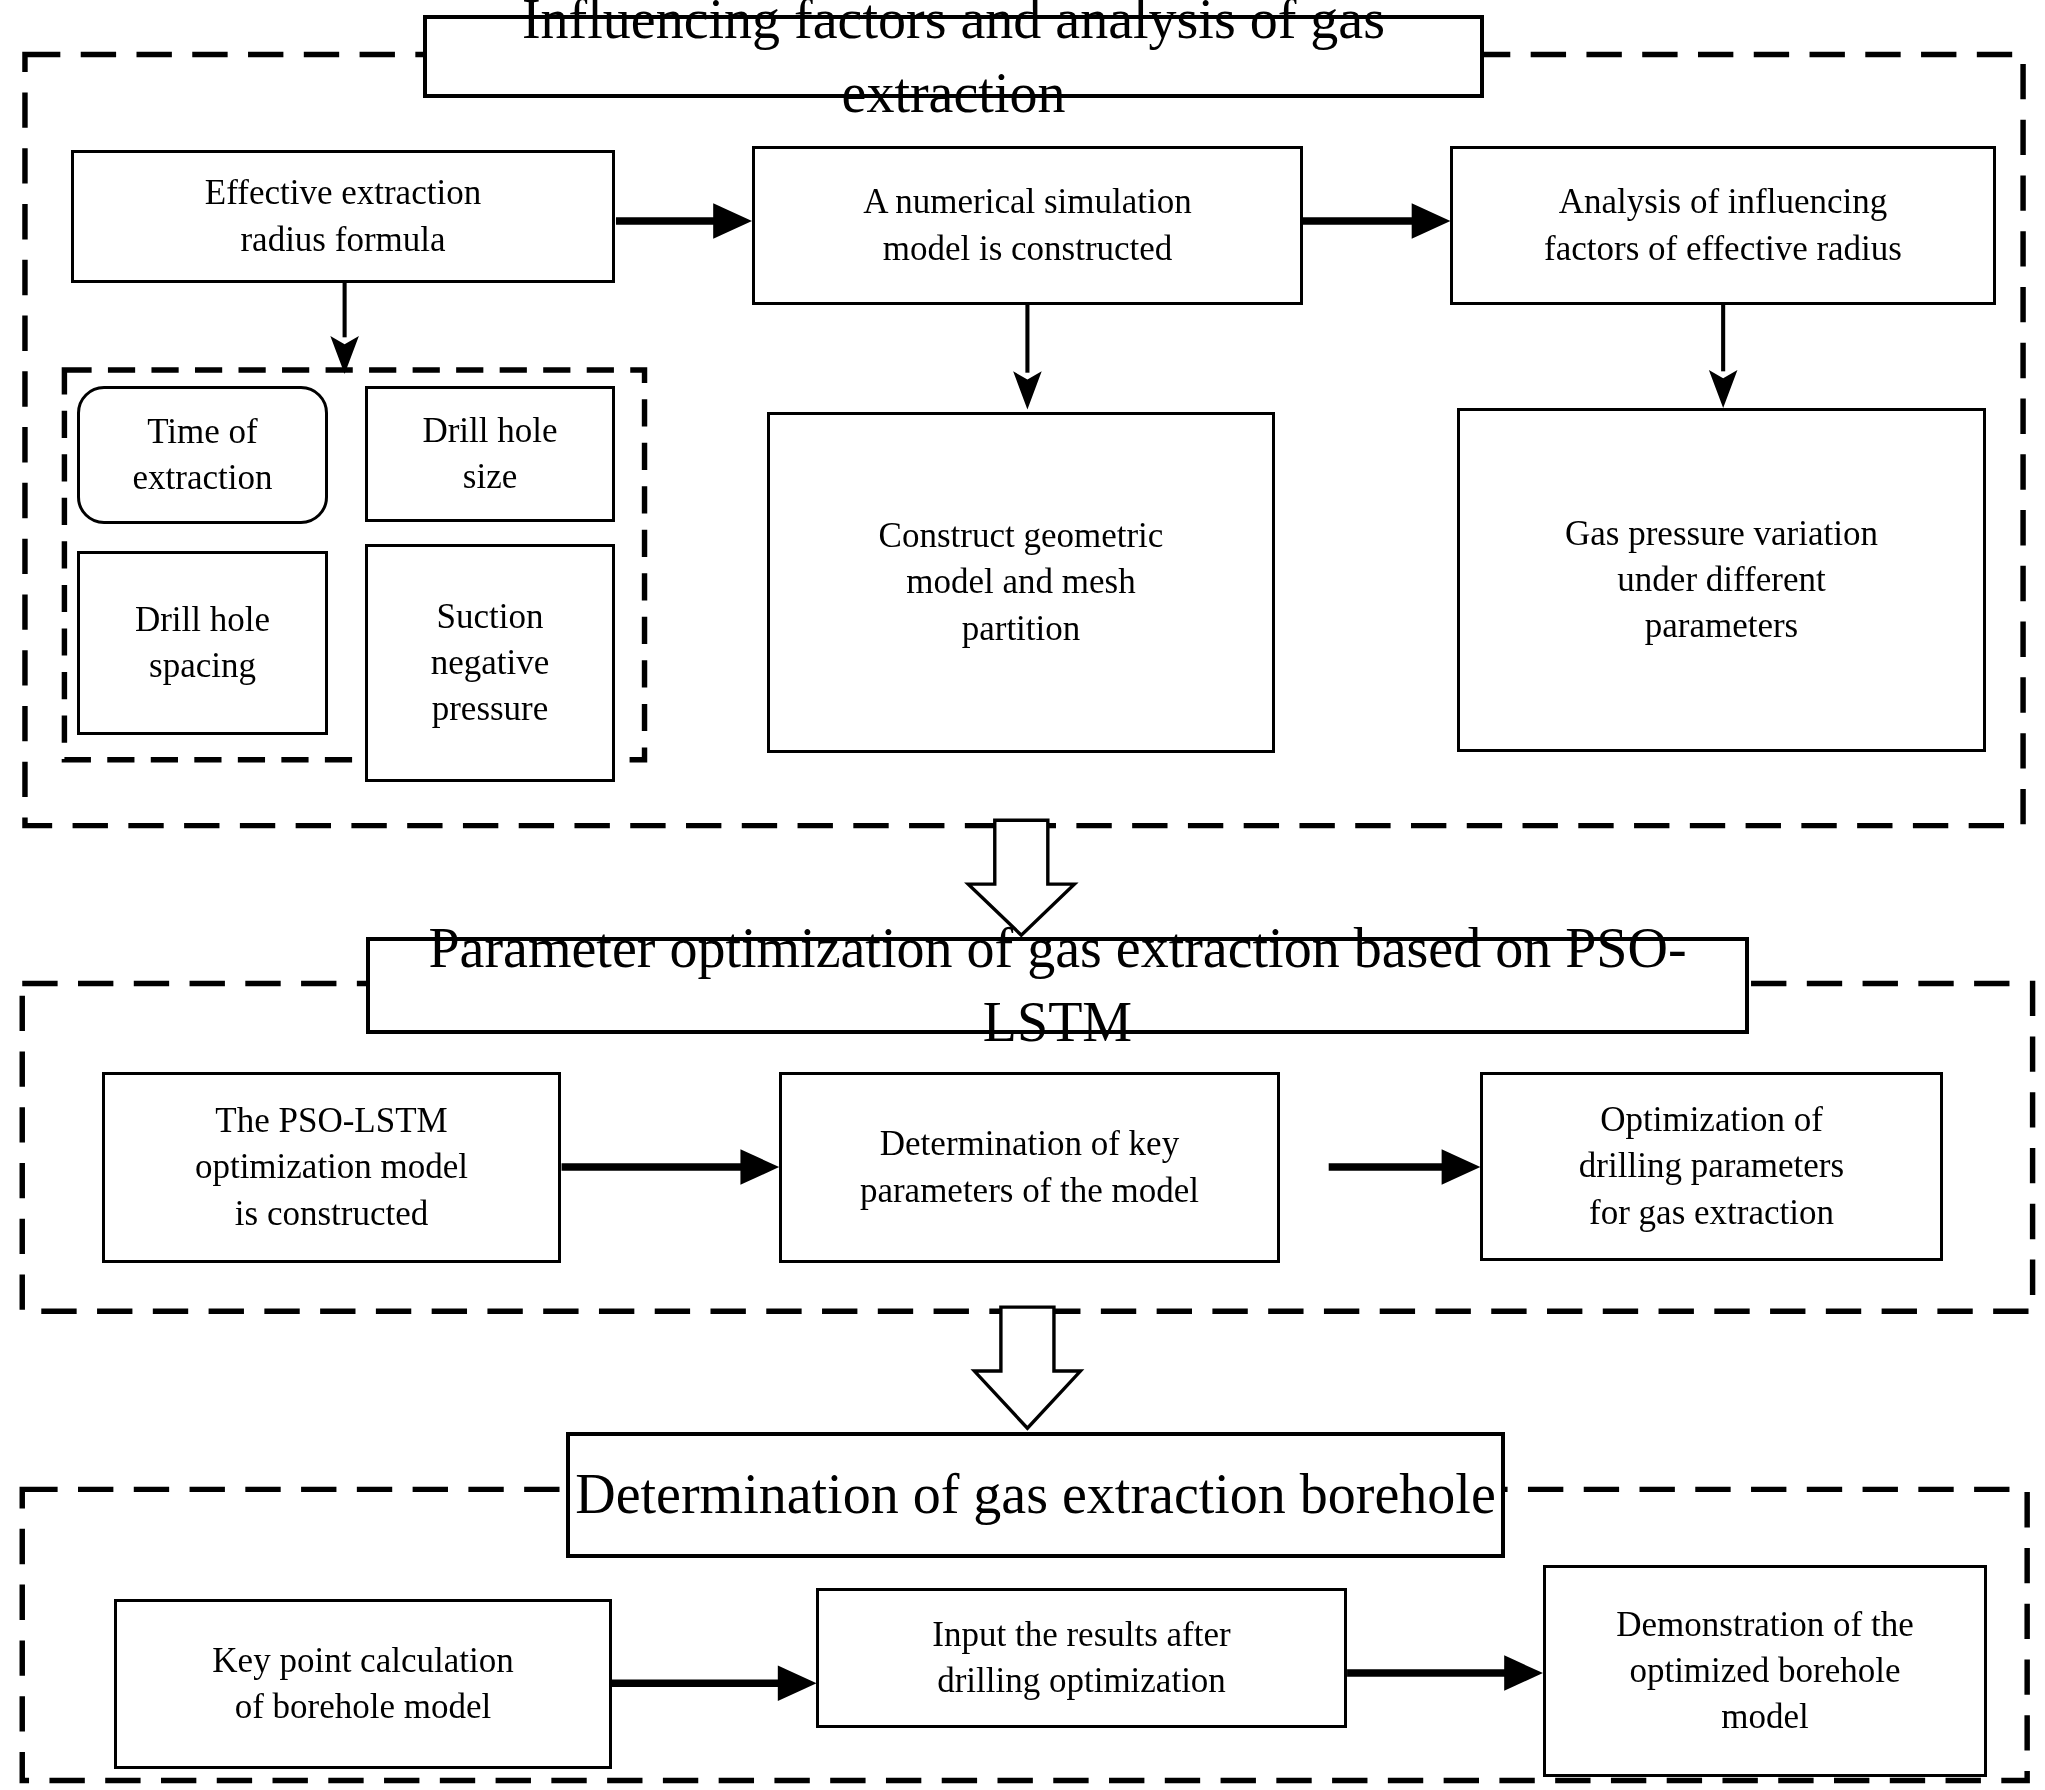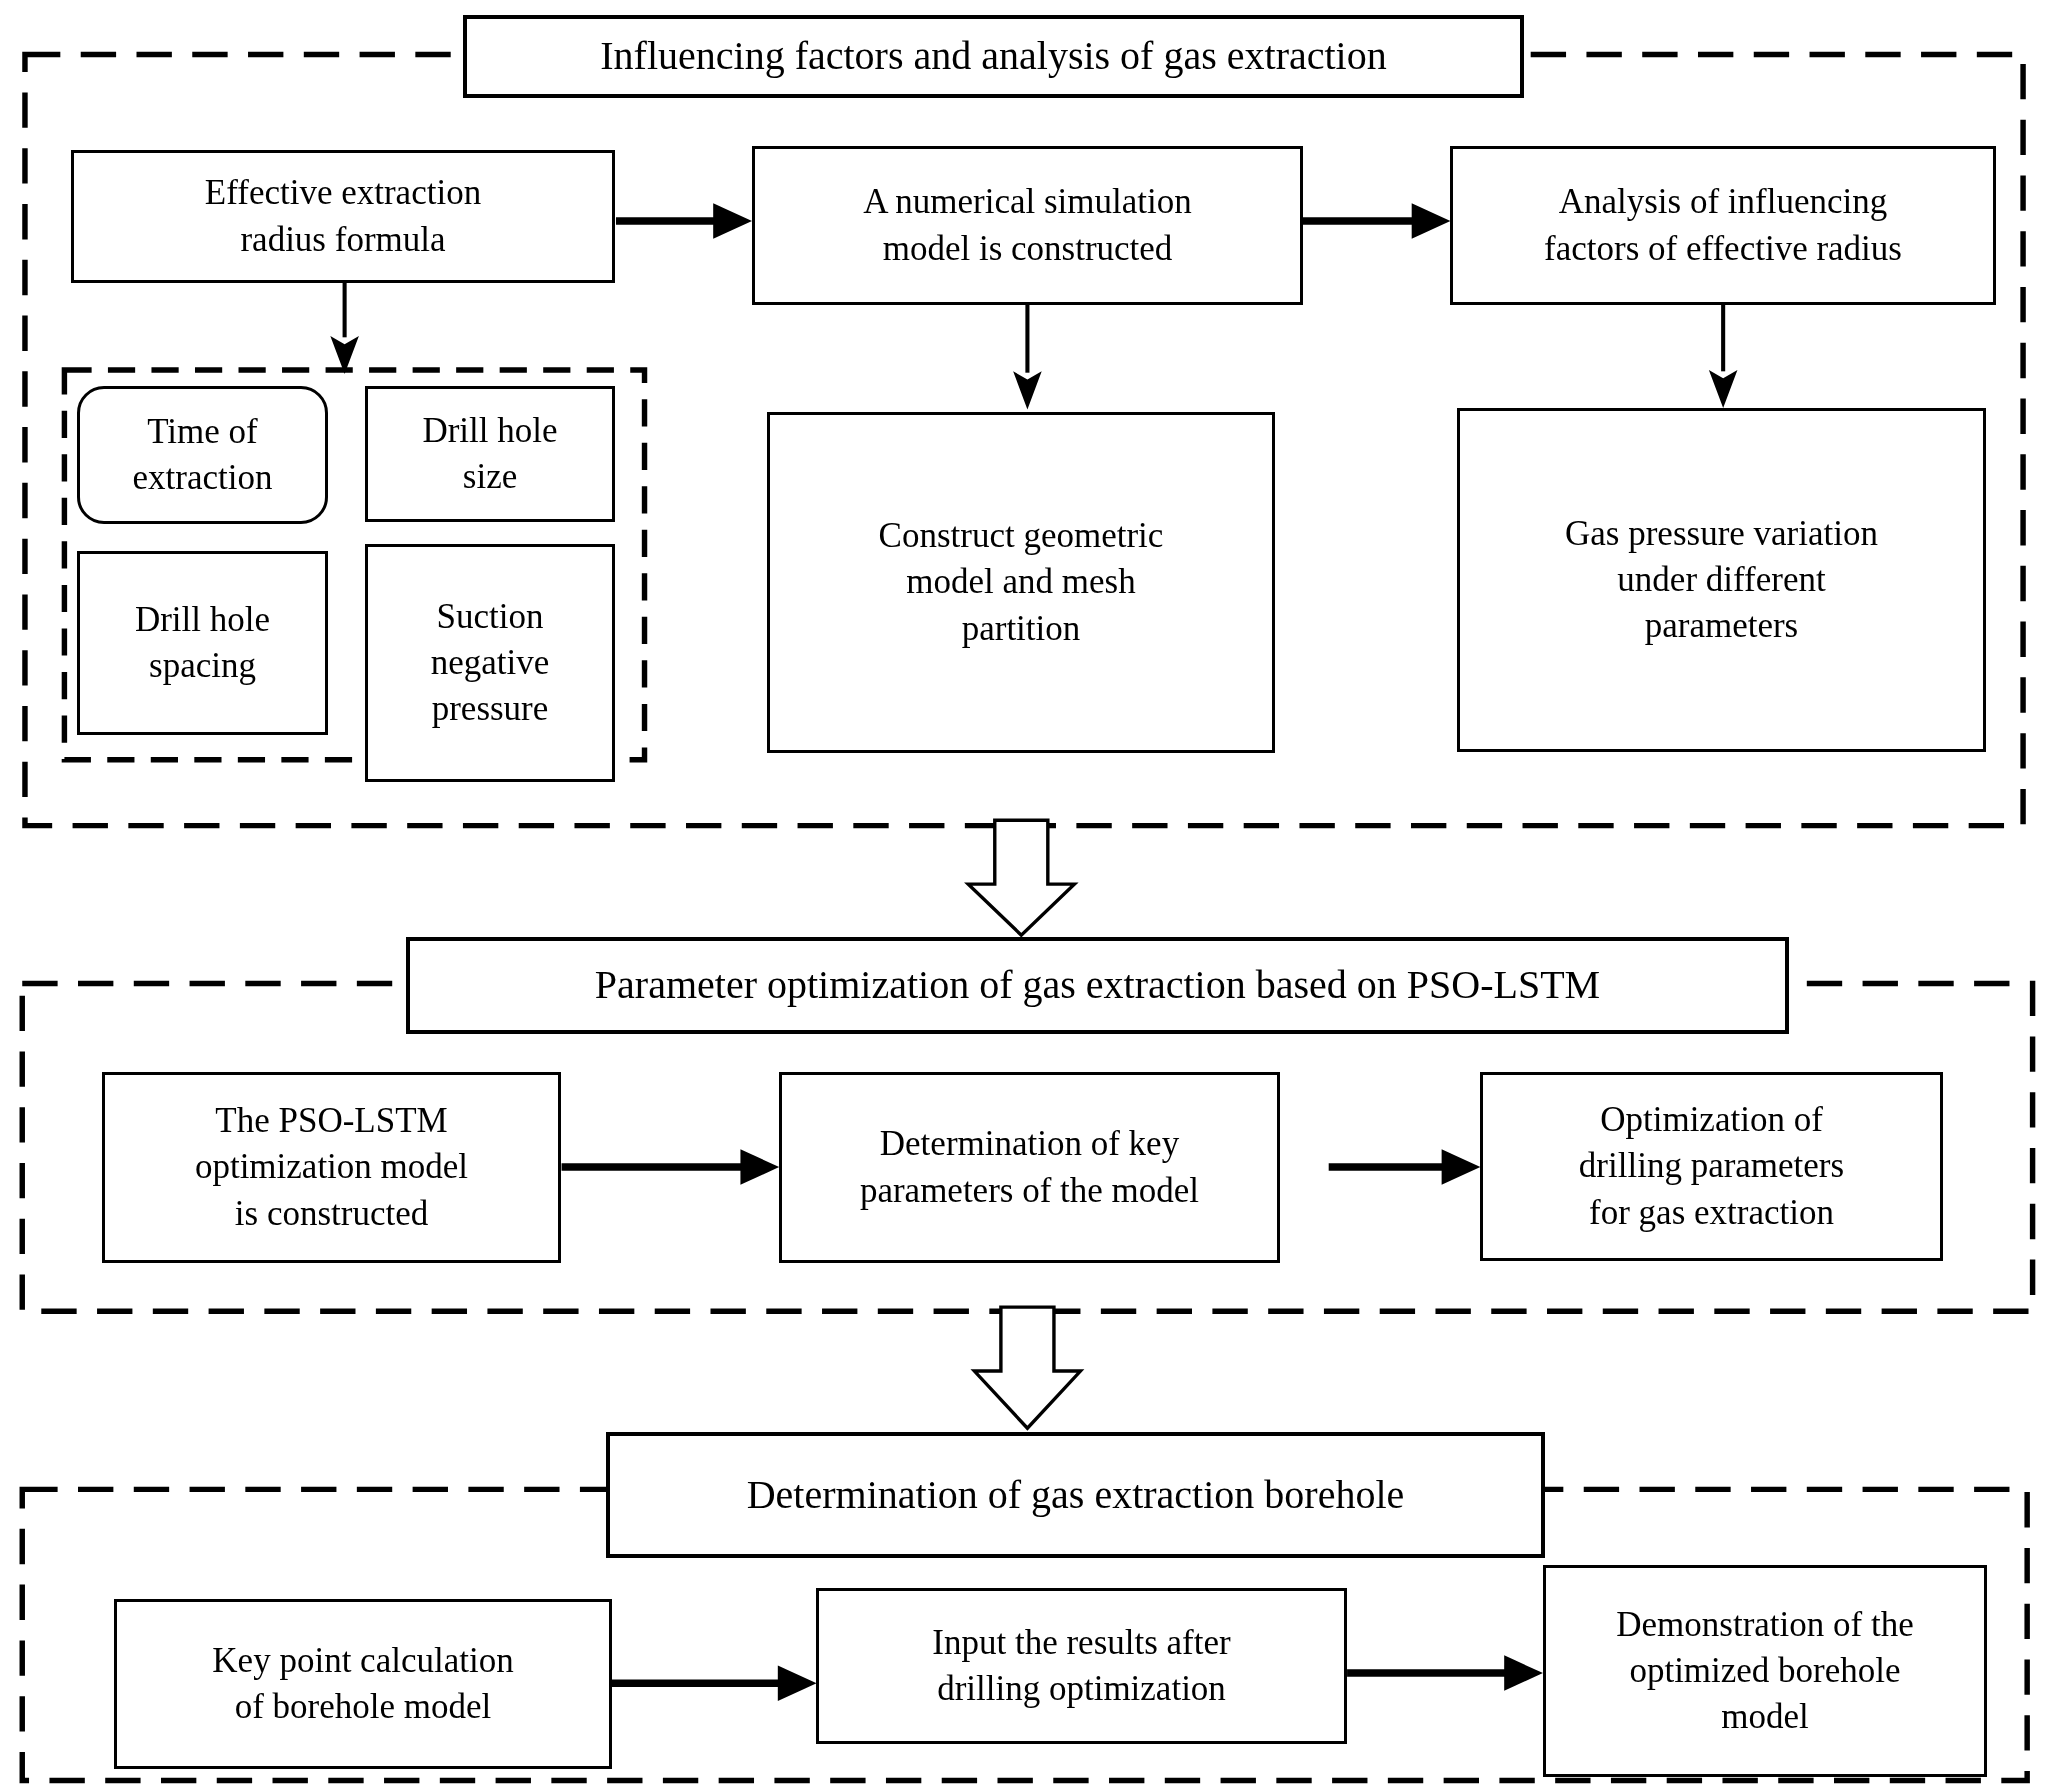--- a/index.html
+++ b/index.html
@@ -21,23 +21,22 @@
     justify-content:center;
     text-align:center;
     white-space:pre-line;
     font-size:35px;
     line-height:1.32;
     box-sizing:border-box;
     z-index:2;
   }
   .title{
     border-width:4.1px;
-    font-size:40px;
+    font-size:56px;
     z-index:3;
-    margin-left:40px;
   }
 </style>
 </head>
 <body>
 
 <div class="canvas">
 
   <svg class="layer" viewBox="0 0 3007 2632">
 
     <rect x="36" y="80" width="2938" height="1134" fill="none" stroke="#000" stroke-width="8" stroke-dasharray="52 30"></rect>
@@ -133,21 +132,21 @@
 
   <div class="box" style="left:1480px;top:1072px;width:463px;height:189px;">Optimization of
 drilling parameters
 for gas extraction</div>
 
   <div class="box title" style="left:566px;top:1432px;width:939px;height:126px;">Determination of gas extraction borehole</div>
 
   <div class="box" style="left:114px;top:1599px;width:498px;height:170px;">Key point calculation
 of borehole model</div>
 
-  <div class="box" style="left:816px;top:1588px;width:531px;height:156px;">Input the results after
+  <div class="box" style="left:816px;top:1588px;width:531px;height:140px;">Input the results after
 drilling optimization</div>
 
   <div class="box" style="left:1543px;top:1565px;width:444px;height:212px;">Demonstration of the
 optimized borehole
 model</div>
 
 </div>
 
 
 </body></html>

